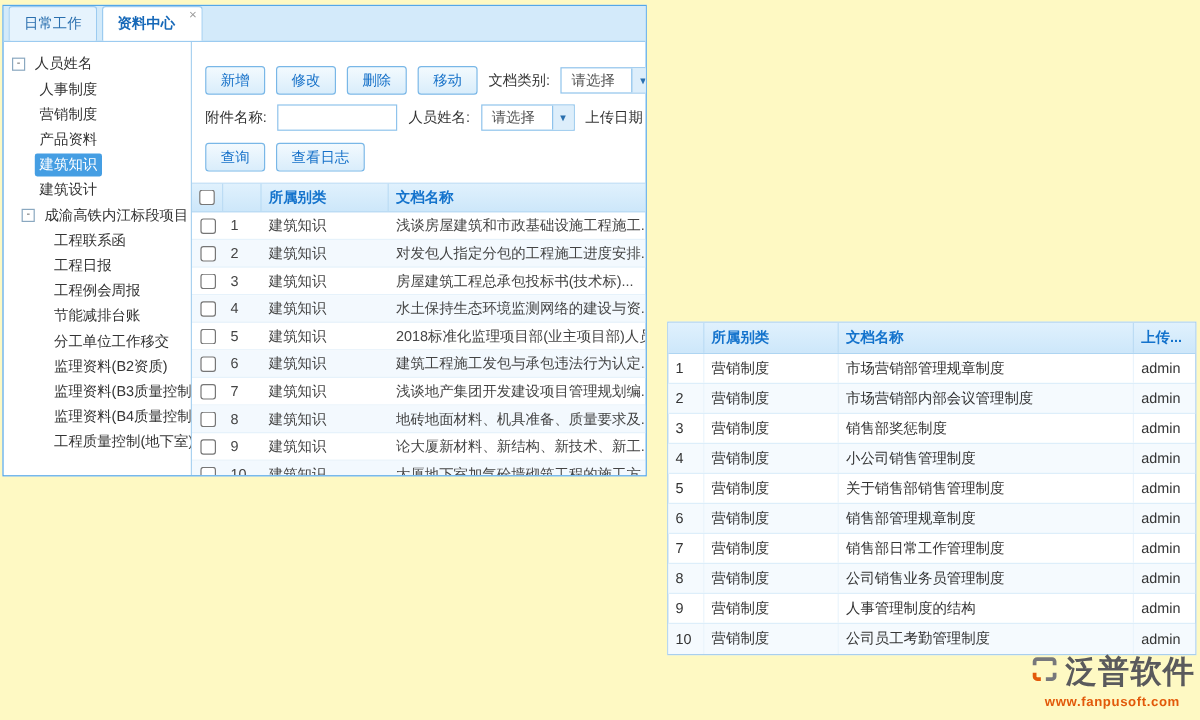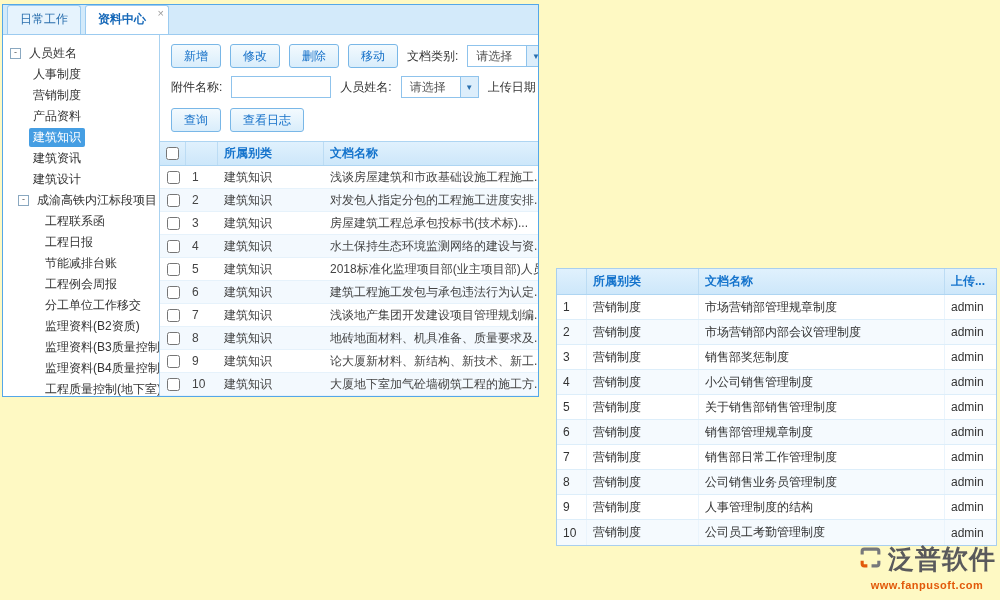--- a/index.html
+++ b/index.html
@@ -20,21 +20,21 @@
   .exp{width:9px;height:9px;border:1px solid #8aa8c0;background:#fff;color:#555;font-size:9px;line-height:7px;text-align:center;margin-right:4px;flex:none;}
   .lvl1{padding-left:19px;}
   .lvlp{padding-left:8px;}
   .lvl2{padding-left:31px;}
   .tlabel{padding:1px 4px;border-radius:2px;}
   .titem.selected .tlabel{background:#459ee3;color:#fff;}
 
   
   .content{flex:1;overflow:hidden;display:flex;flex-direction:column;}
   .trow{display:flex;align-items:center;gap:9px;padding-left:11px;white-space:nowrap;flex:none;}
-  .trow1{padding-top:9px;}
+  .trow1{padding-top:20px;}
   .trow2{padding-top:8px;}
   .trow3{padding-top:10px;}
   .btn{background:linear-gradient(#f3fafe,#d9edfb);border:1px solid #79b7e7;color:#1570c8;font-size:12px;height:24px;padding:0 12px;border-radius:3px;cursor:pointer;font-family:inherit;}
   .flabel{font-size:12px;color:#333;}
   .select{display:inline-flex;height:22px;border:1px solid #8fc3ec;background:#fff;align-items:stretch;cursor:pointer;box-sizing:border-box;}
   .select .val{font-size:12px;color:#555;line-height:20px;padding:0 8px;min-width:42px;}
   .select .arrow{width:17px;border-left:1px solid #8fc3ec;background:#ddeefb;color:#2a6fae;font-size:8px;display:flex;align-items:center;justify-content:center;}
   .tinput{height:20px;width:90px;border:1px solid #8fc3ec;font-size:12px;padding:0 4px;}
 
   
@@ -92,40 +92,37 @@
         <div class="titem lvl1">
             <span class="tlabel">营销制度</span>
           </div>
         <div class="titem lvl1">
             <span class="tlabel">产品资料</span>
           </div>
         <div class="titem lvl1 selected">
             <span class="tlabel">建筑知识</span>
           </div>
         <div class="titem lvl1">
-            <span class="tlabel">建筑资讯</span>
-          </div>
-        <div class="titem lvl1">
             <span class="tlabel">建筑设计</span>
           </div>
         <div class="titem lvlp">
           <span class="exp">-</span>
           <span class="tlabel">成渝高铁内江标段项目</span>
         </div>
         <div class="titem lvl2">
             <span class="tlabel">工程联系函</span>
           </div>
         <div class="titem lvl2">
             <span class="tlabel">工程日报</span>
           </div>
         <div class="titem lvl2">
+            <span class="tlabel">工程例会周报</span>
+          </div>
+        <div class="titem lvl2">
             <span class="tlabel">节能减排台账</span>
-          </div>
-        <div class="titem lvl2">
-            <span class="tlabel">工程例会周报</span>
           </div>
         <div class="titem lvl2">
             <span class="tlabel">分工单位工作移交</span>
           </div>
         <div class="titem lvl2">
             <span class="tlabel">监理资料(B2资质)</span>
           </div>
         <div class="titem lvl2">
             <span class="tlabel">监理资料(B3质量控制)</span>
           </div>

